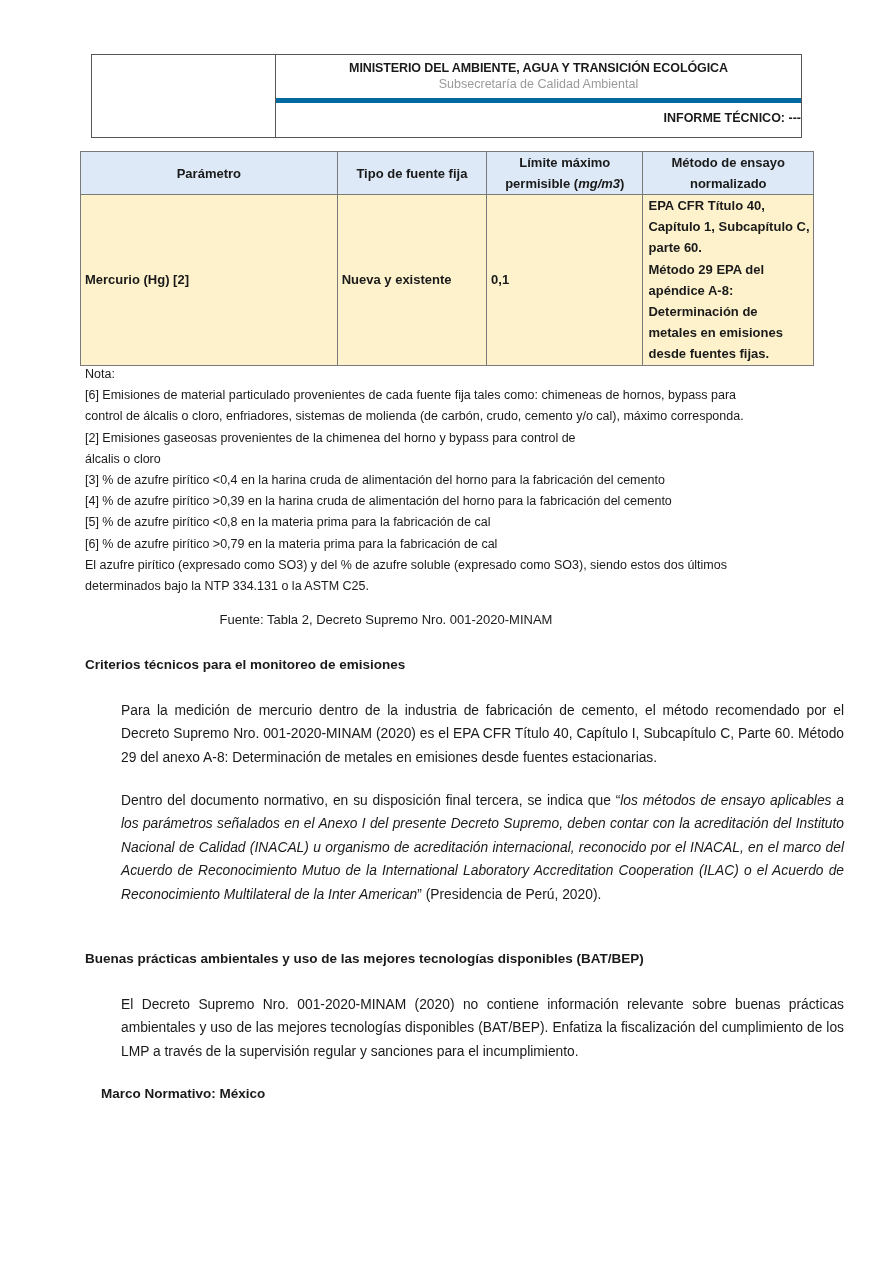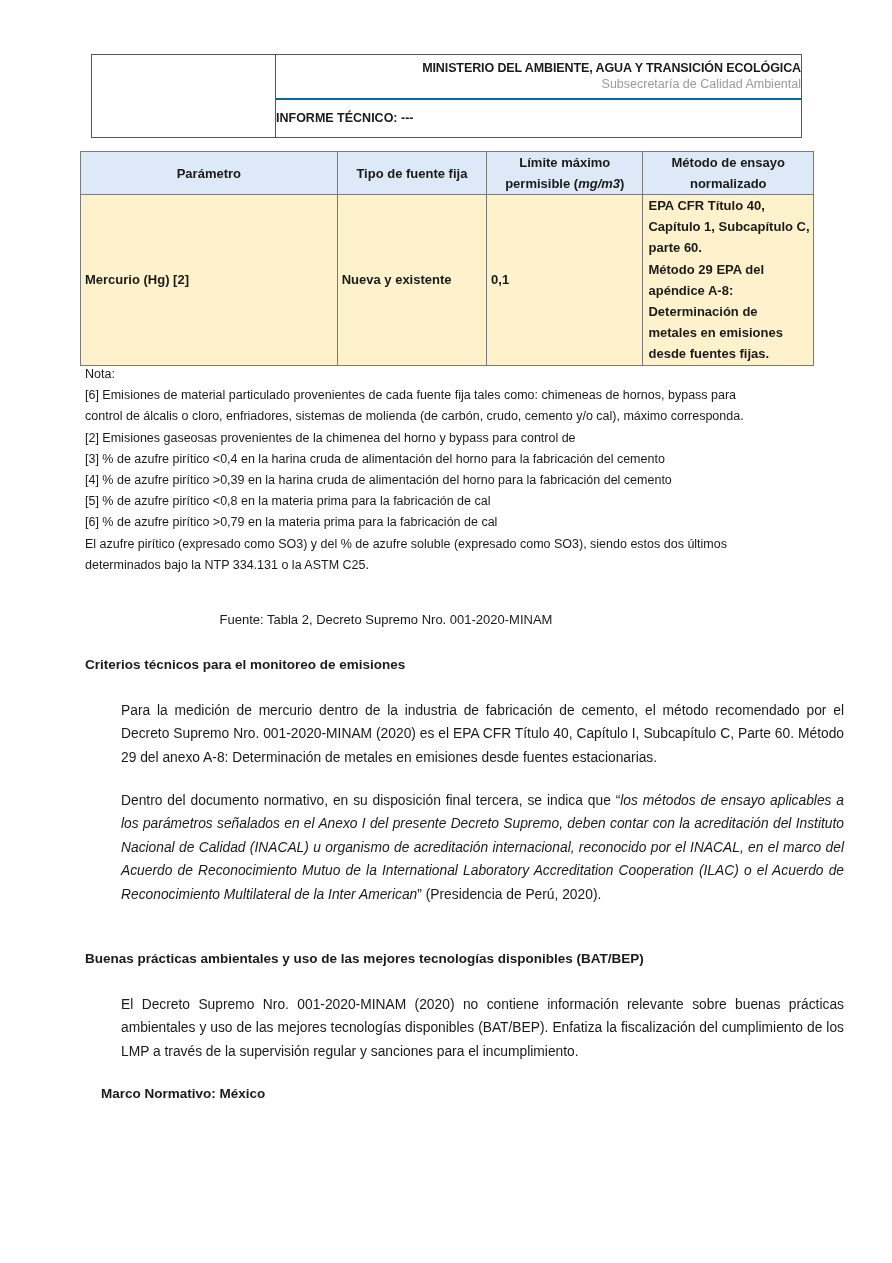--- a/index.html
+++ b/index.html
@@ -8,22 +8,22 @@
       font-family: "Liberation Sans", sans-serif; color: #1a1a1a;
     }
     .abs { position: absolute; }
 
     
     .hdr {
       left: 91px; top: 54px; width: 711px; height: 84px;
       border: 1px solid #555; box-sizing: border-box;
     }
     .hdr-logo { position: absolute; left: 0; top: 0; width: 183px; height: 82px; border-right: 1px solid #555; }
-    .hdr-top { position: absolute; left: 184px; top: 0; right: 0; height: 43px; border-bottom: 2px solid #0369a1; text-align: right; }
-    .hdr-bot { position: absolute; left: 184px; top: 44px; right: 0; bottom: 0; text-align: left; }
+    .hdr-top { position: absolute; left: 184px; top: 0; right: 0; height: 43px; border-bottom: 5px solid #0369a1; text-align: center; }
+    .hdr-bot { position: absolute; left: 184px; top: 44px; right: 0; bottom: 0; text-align: right; }
     .hdr-title { font-size: 12.5px; font-weight: bold; margin-top: 6px; letter-spacing: -0.1px; }
     .hdr-sub { font-size: 12.5px; color: #9a9a9a; margin-top: 2px; }
     .hdr-report { font-size: 12.5px; font-weight: bold; line-height: 39px; }
 
     
     table.lmp {
       position: absolute; left: 80px; top: 151px; width: 734px;
       border-collapse: collapse; font-size: 13px; padding-left: 8px;
     }
     table.lmp th, table.lmp td { border: 1px solid #7a7a7a; padding: 0 4px; }
@@ -93,20 +93,21 @@
       </td>
     </tr>
   </tbody>
 </table>
 
 <div class="abs notes">
   <div>Nota:</div>
   <div>[6] Emisiones de material particulado provenientes de cada fuente fija tales como: chimeneas de hornos, bypass para</div>
   <div>control de álcalis o cloro, enfriadores, sistemas de molienda (de carbón, crudo, cemento y/o cal), máximo corresponda.</div>
   <div>[2] Emisiones gaseosas provenientes de la chimenea del horno y bypass para control de</div>
+  <div>álcalis o cloro</div>
   <div>[3] % de azufre pirítico &lt;0,4 en la harina cruda de alimentación del horno para la fabricación del cemento</div>
   <div>[4] % de azufre pirítico &gt;0,39 en la harina cruda de alimentación del horno para la fabricación del cemento</div>
   <div>[5] % de azufre pirítico &lt;0,8 en la materia prima para la fabricación de cal</div>
   <div>[6] % de azufre pirítico &gt;0,79 en la materia prima para la fabricación de cal</div>
   <div>El azufre pirítico (expresado como SO3) y del % de azufre soluble (expresado como SO3), siendo estos dos últimos</div>
   <div>determinados bajo la NTP 334.131 o la ASTM C25.</div>
 </div>
 
 <div class="abs source">Fuente: Tabla 2, Decreto Supremo Nro. 001-2020-MINAM</div>
 

